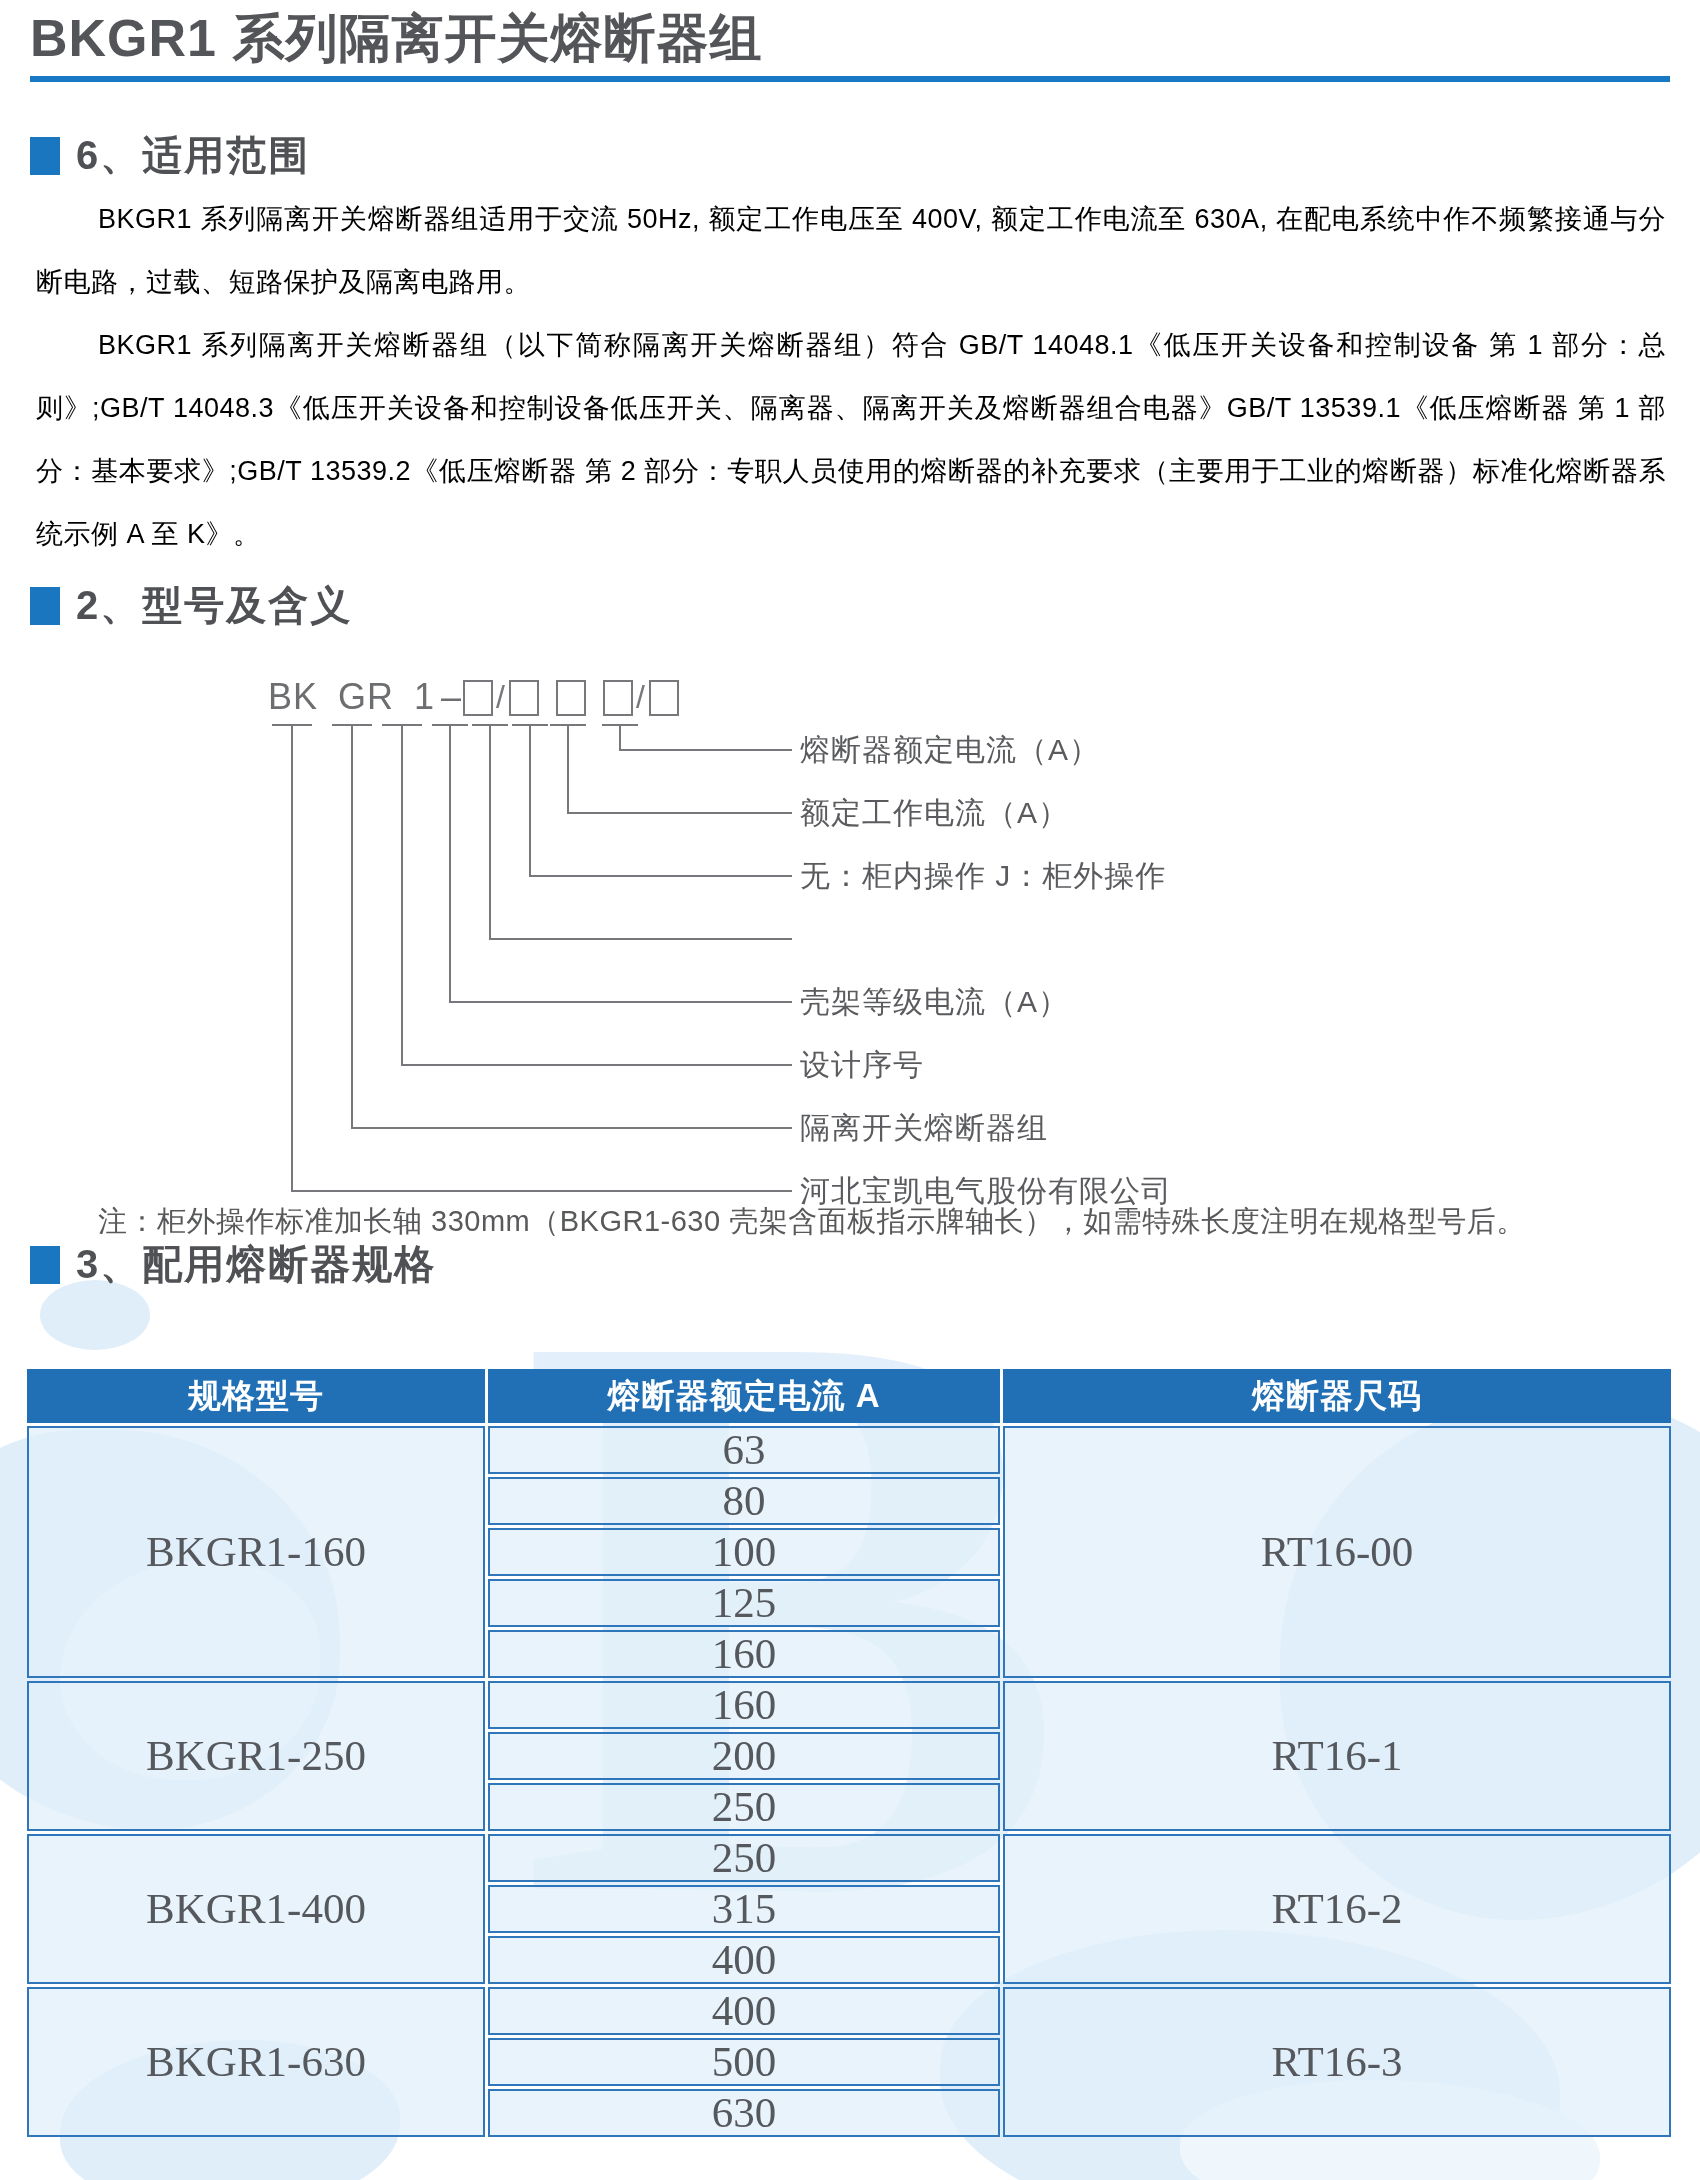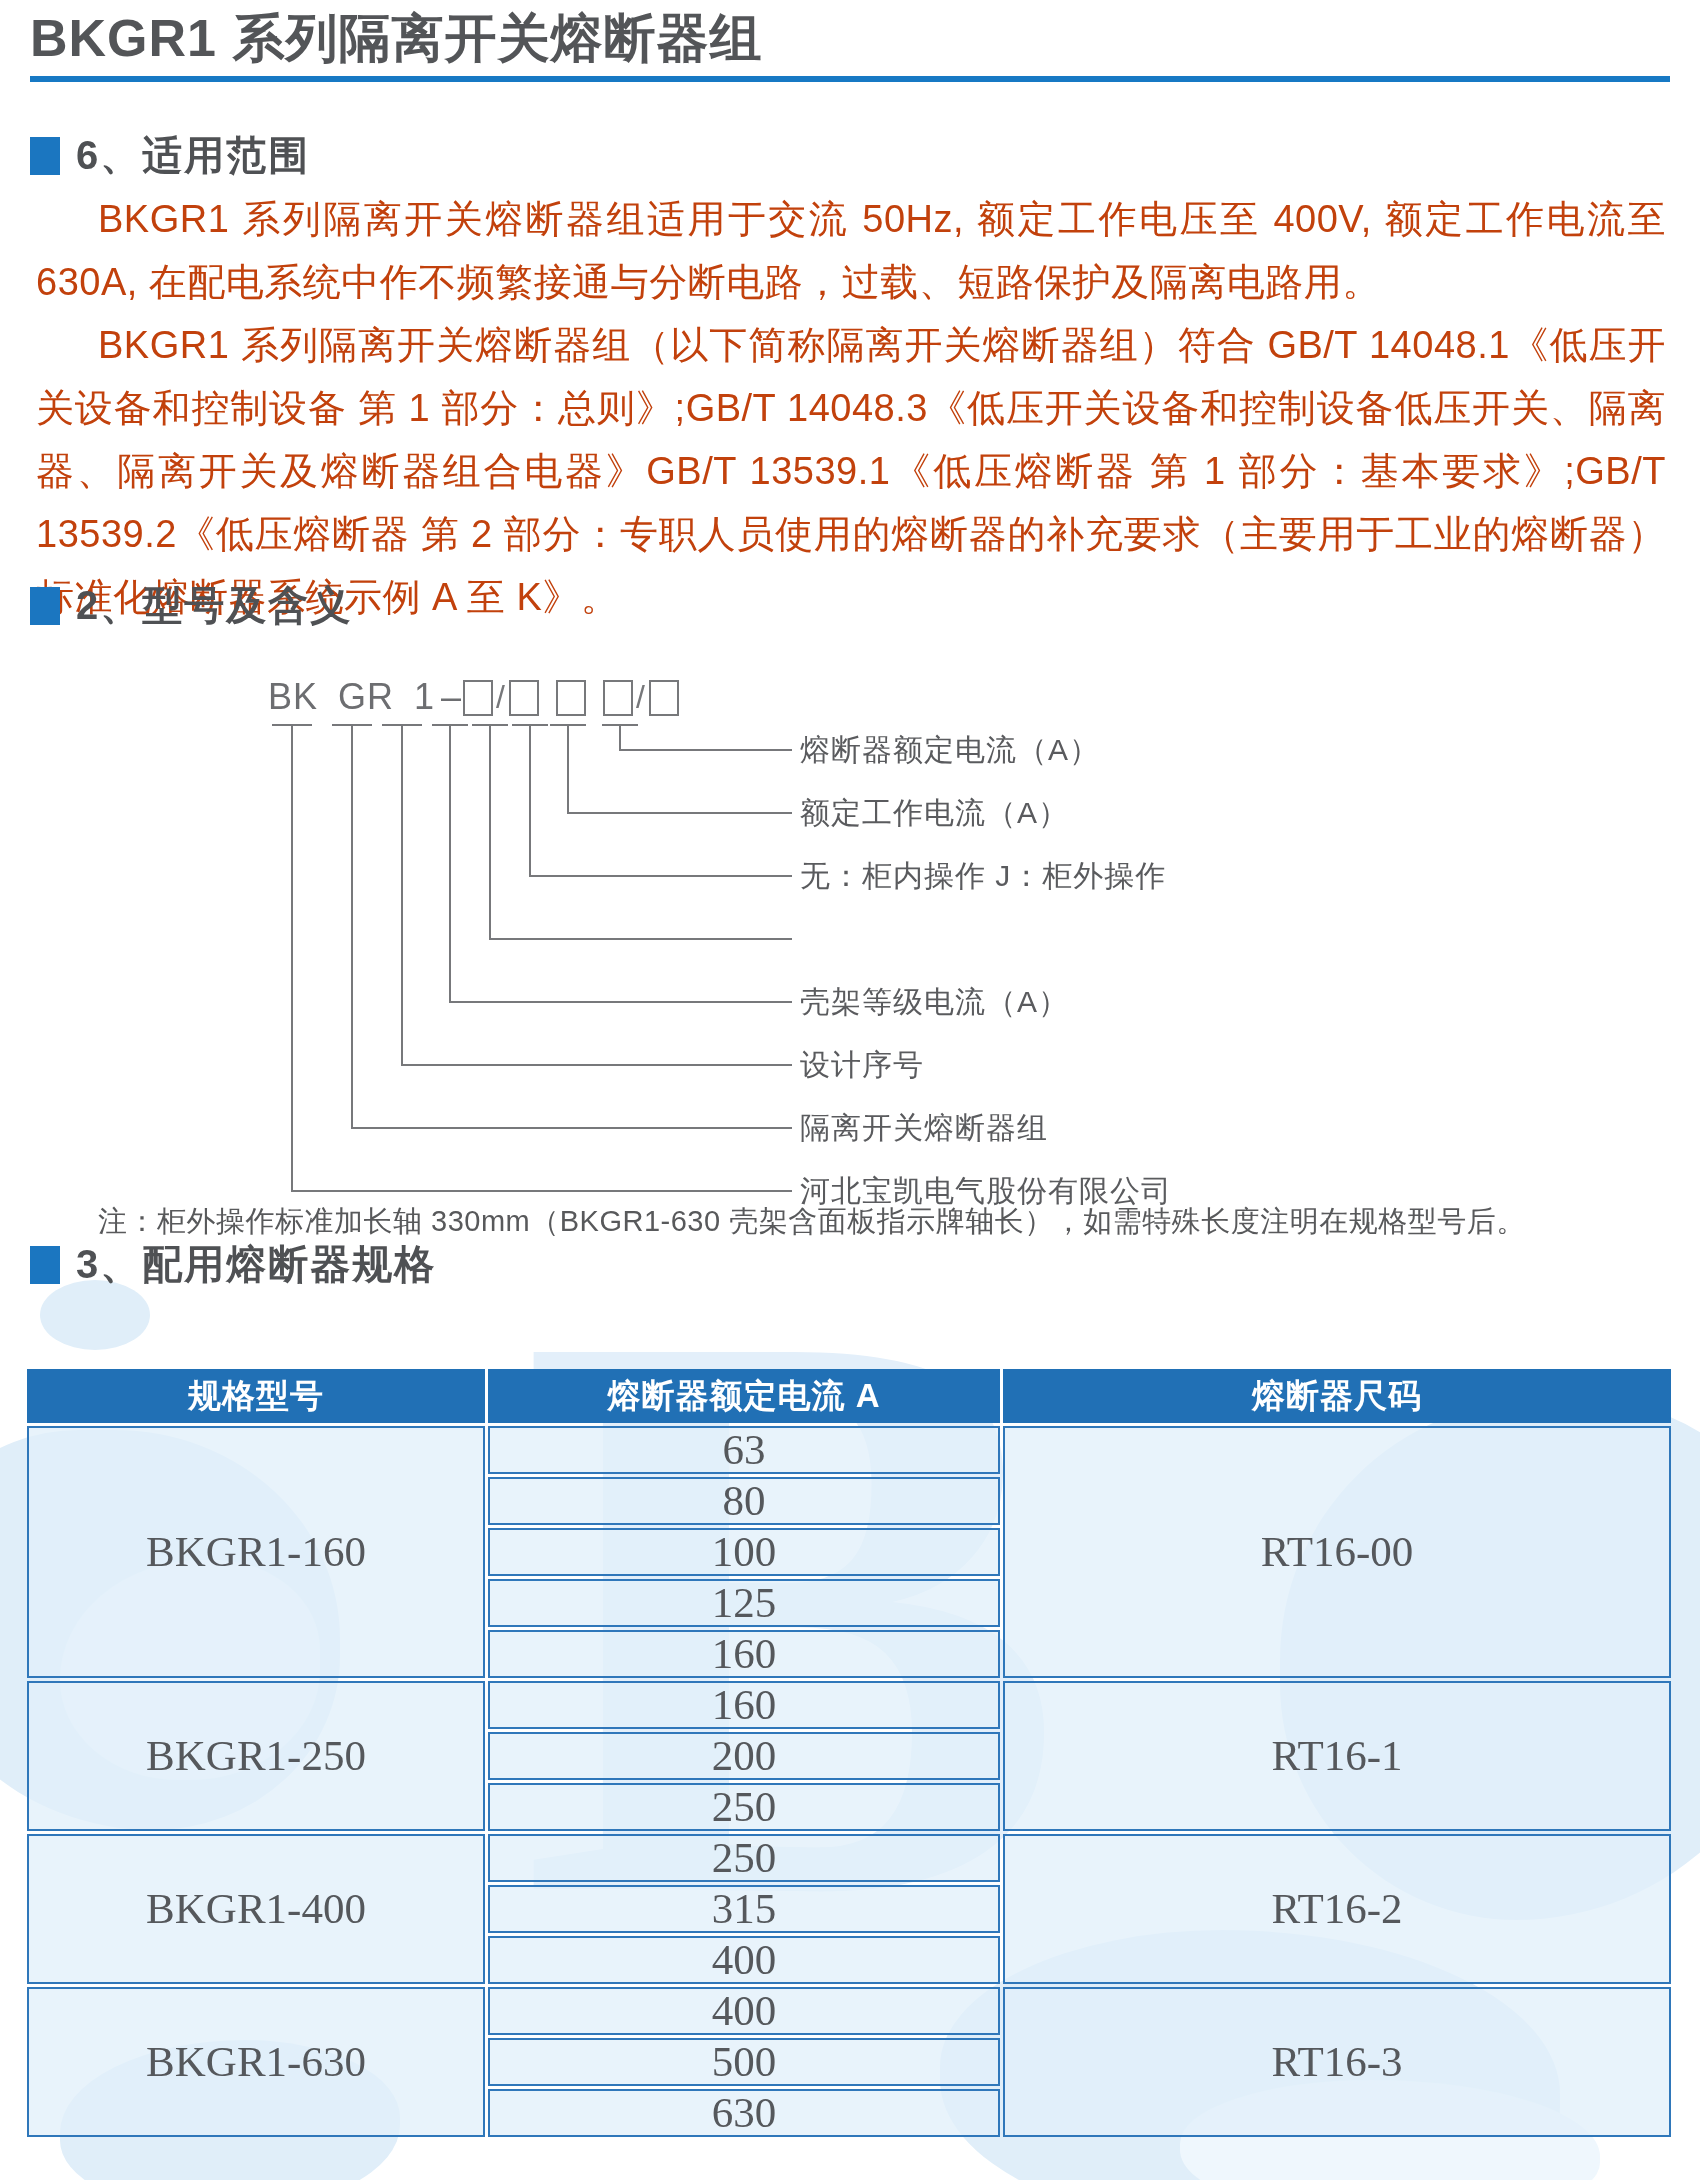--- a/index.html
+++ b/index.html
@@ -23,22 +23,22 @@
   }
   .rule{position:absolute;left:30px;top:76px;width:1640px;height:6px;background:#1779c4;}
   .sec-head{position:absolute;left:30px;display:flex;align-items:center;white-space:nowrap;}
   .sec-head .bullet{width:30px;height:38px;background:#1b76c0;margin-right:16px;flex:0 0 auto;}
   .sec-head .sec-label{font-size:40px;font-weight:bold;color:#4f5154;letter-spacing:2px;}
   .sec1-head{top:128px;}
   .sec2-head{top:578px;}
   .sec3-head{top:1237px;}
   .bodytext{position:absolute;left:36px;top:188px;width:1630px;}
   .bodytext p{
-    margin:0;font-size:38px;line-height:63px;text-align:justify;
-    text-indent:62px;color:#c2410c;letter-spacing:0.5px;
+    margin:0;font-size:27px;line-height:63px;text-align:justify;
+    text-indent:62px;color:#000000;letter-spacing:0.5px;
   }
   
   .model-row{position:absolute;left:268px;top:676px;display:flex;align-items:center;
     font-size:36px;color:#6d6e71;letter-spacing:1px;}
   .model-row .seg{display:inline-block;}
   .model-row .box{
     display:inline-block;width:26px;height:32px;border:2px solid #77787b;
     background:transparent;margin:0 1px;position:relative;top:1px;
   }
   .model-row .slash{font-size:32px;margin:0 2px;color:#77787b;}

